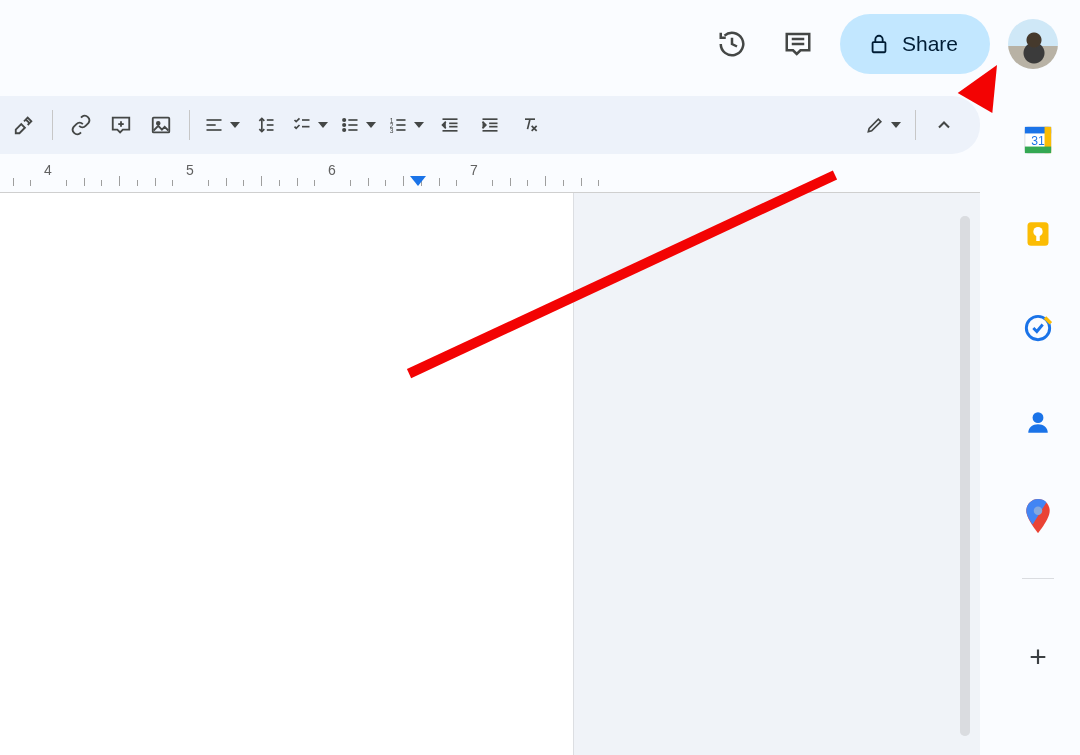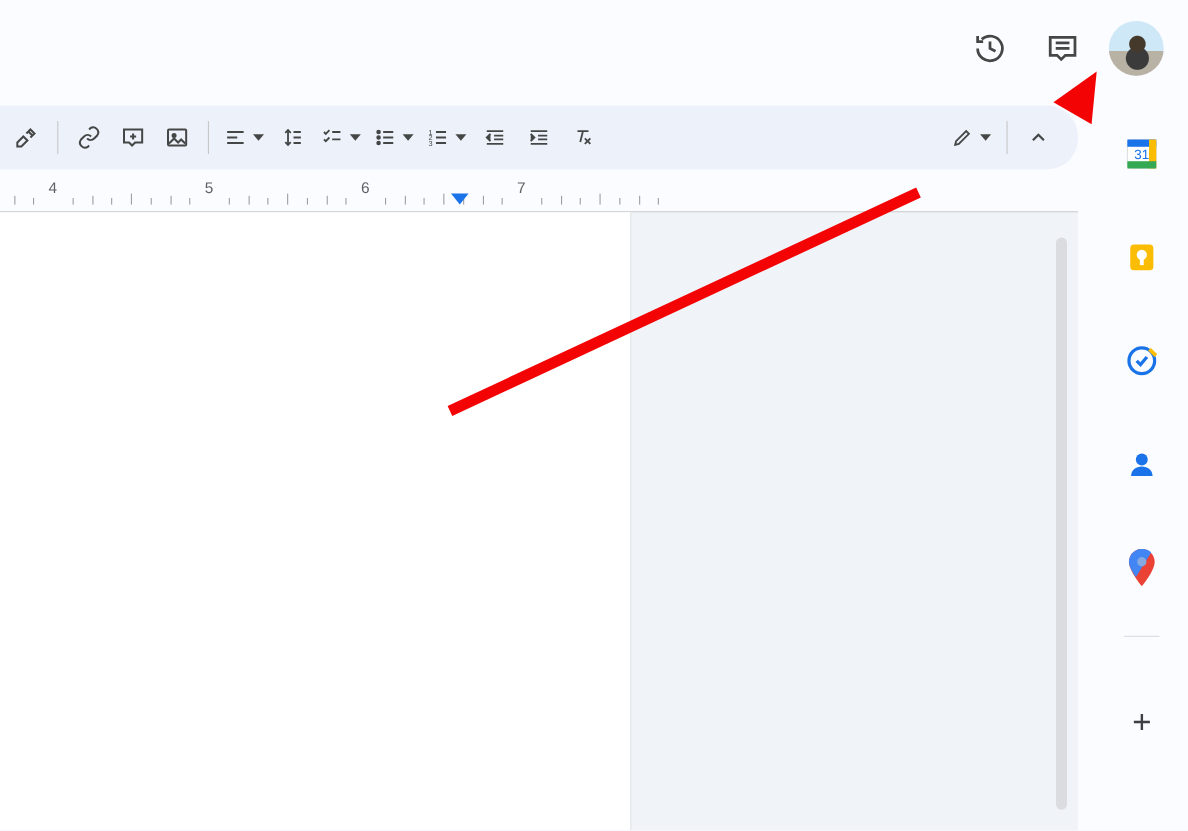--- a/index.html
+++ b/index.html
@@ -223,20 +223,27 @@
       <polyline points="3 3 3 7 7 7"></polyline>
       <polyline points="12 7 12 12 16 14"></polyline>
     </svg>
   </div>
   <div class="hdr-icon-btn">
     <svg width="30" height="30" viewBox="0 0 24 24" fill="none" stroke="#444746" stroke-width="2">
       <path d="M21 4H3v13h5l3 3 3-3h7z"></path>
       <line x1="7" y1="8" x2="17" y2="8"></line>
       <line x1="7" y1="12" x2="17" y2="12"></line>
     </svg>
+  </div>
+  <div class="share-btn">
+    <svg width="22" height="22" viewBox="0 0 24 24" fill="none" stroke="#001d35" stroke-width="2">
+      <rect x="5" y="10" width="14" height="11" rx="1"></rect>
+      <path d="M8 10V7a4 4 0 0 1 8 0v3"></path>
+    </svg>
+    <span>Share</span>
   </div>
   <div class="avatar"></div>
 </div>
 
 <div class="toolbar">
 
   <div class="tb-btn">
     <svg width="22" height="22" viewBox="0 0 24 24" fill="none" stroke="#444746" stroke-width="2">
       <path d="M3 17l6-6 4 4-6 6H3z"></path>
         <path d="M14 6l4 4"></path>

